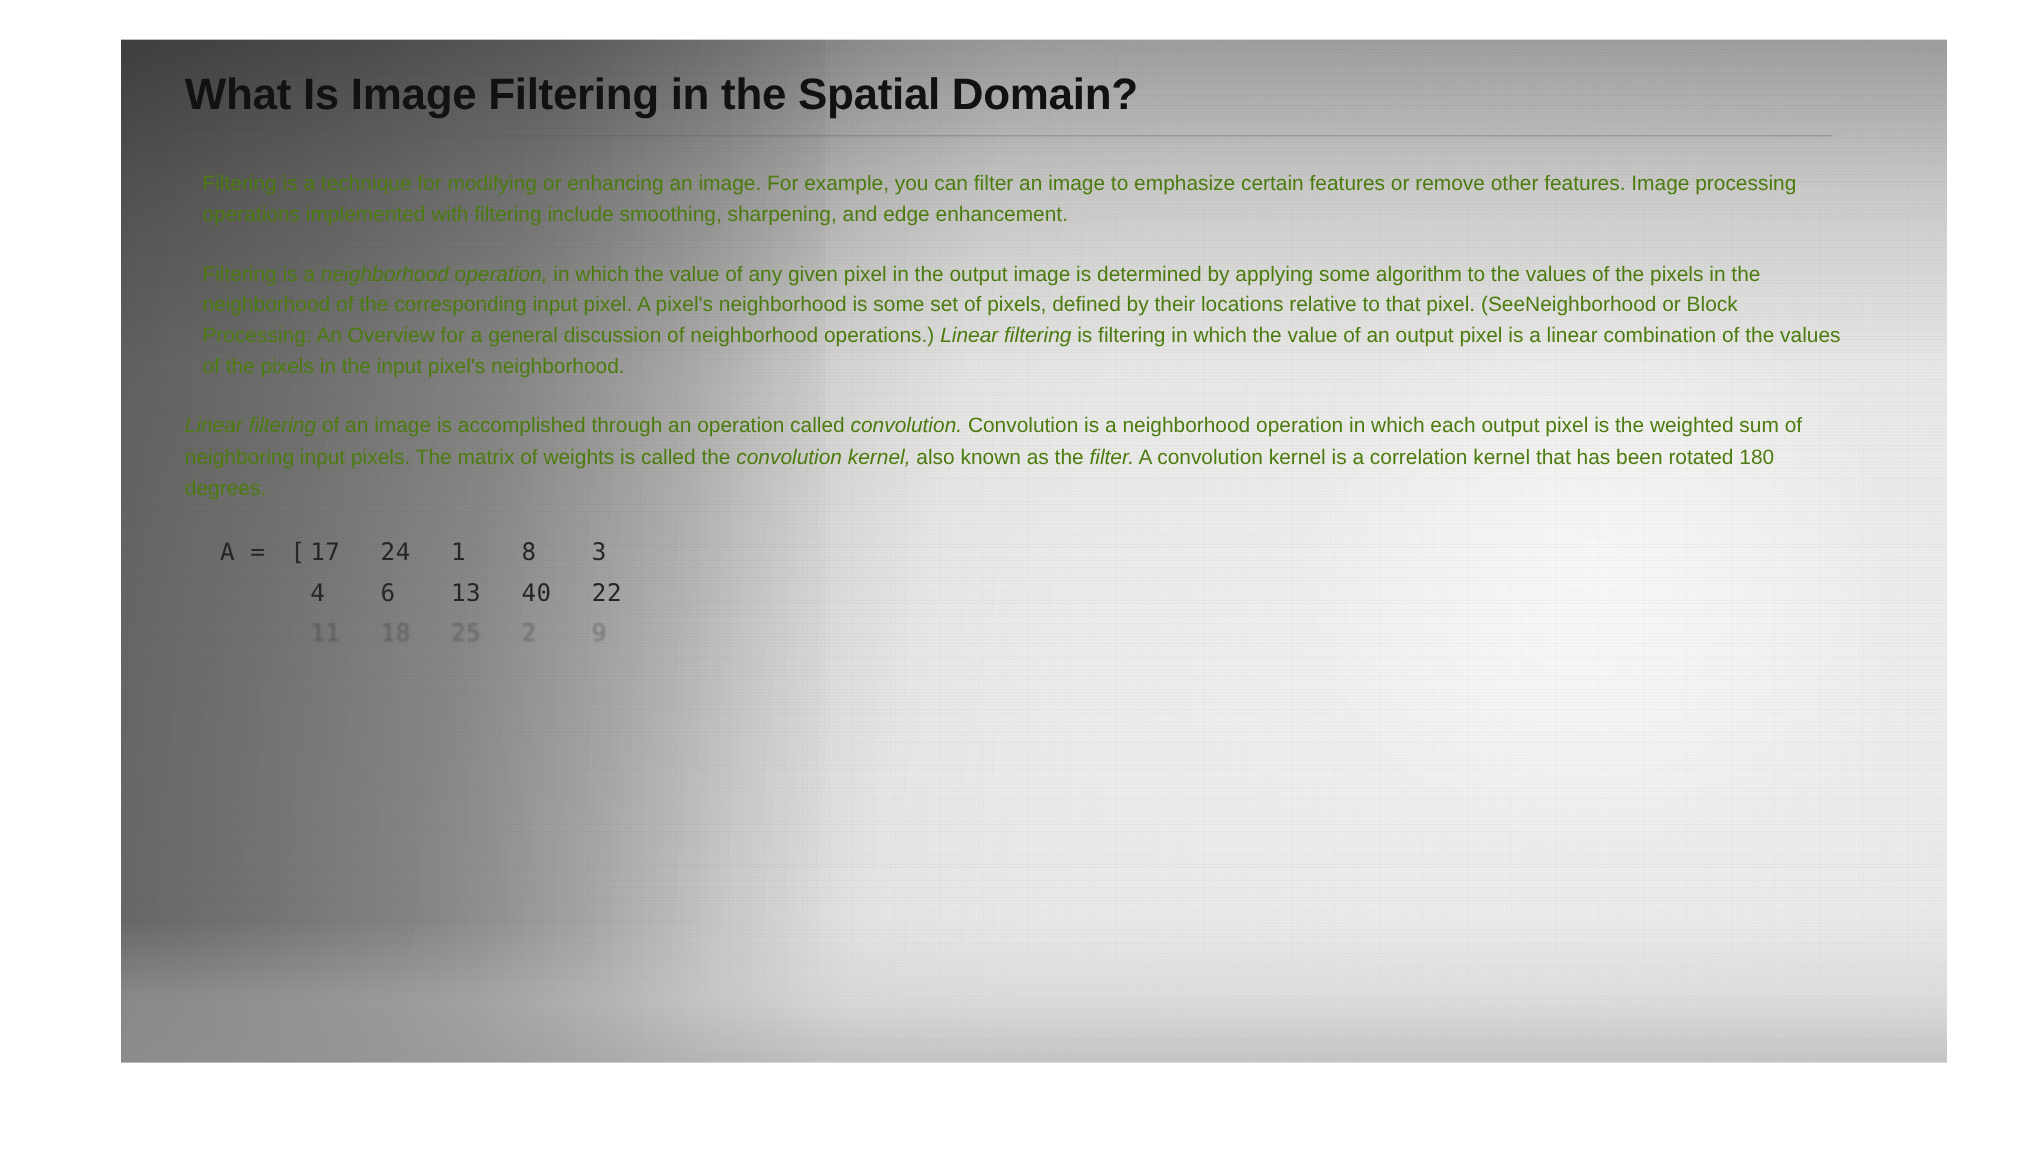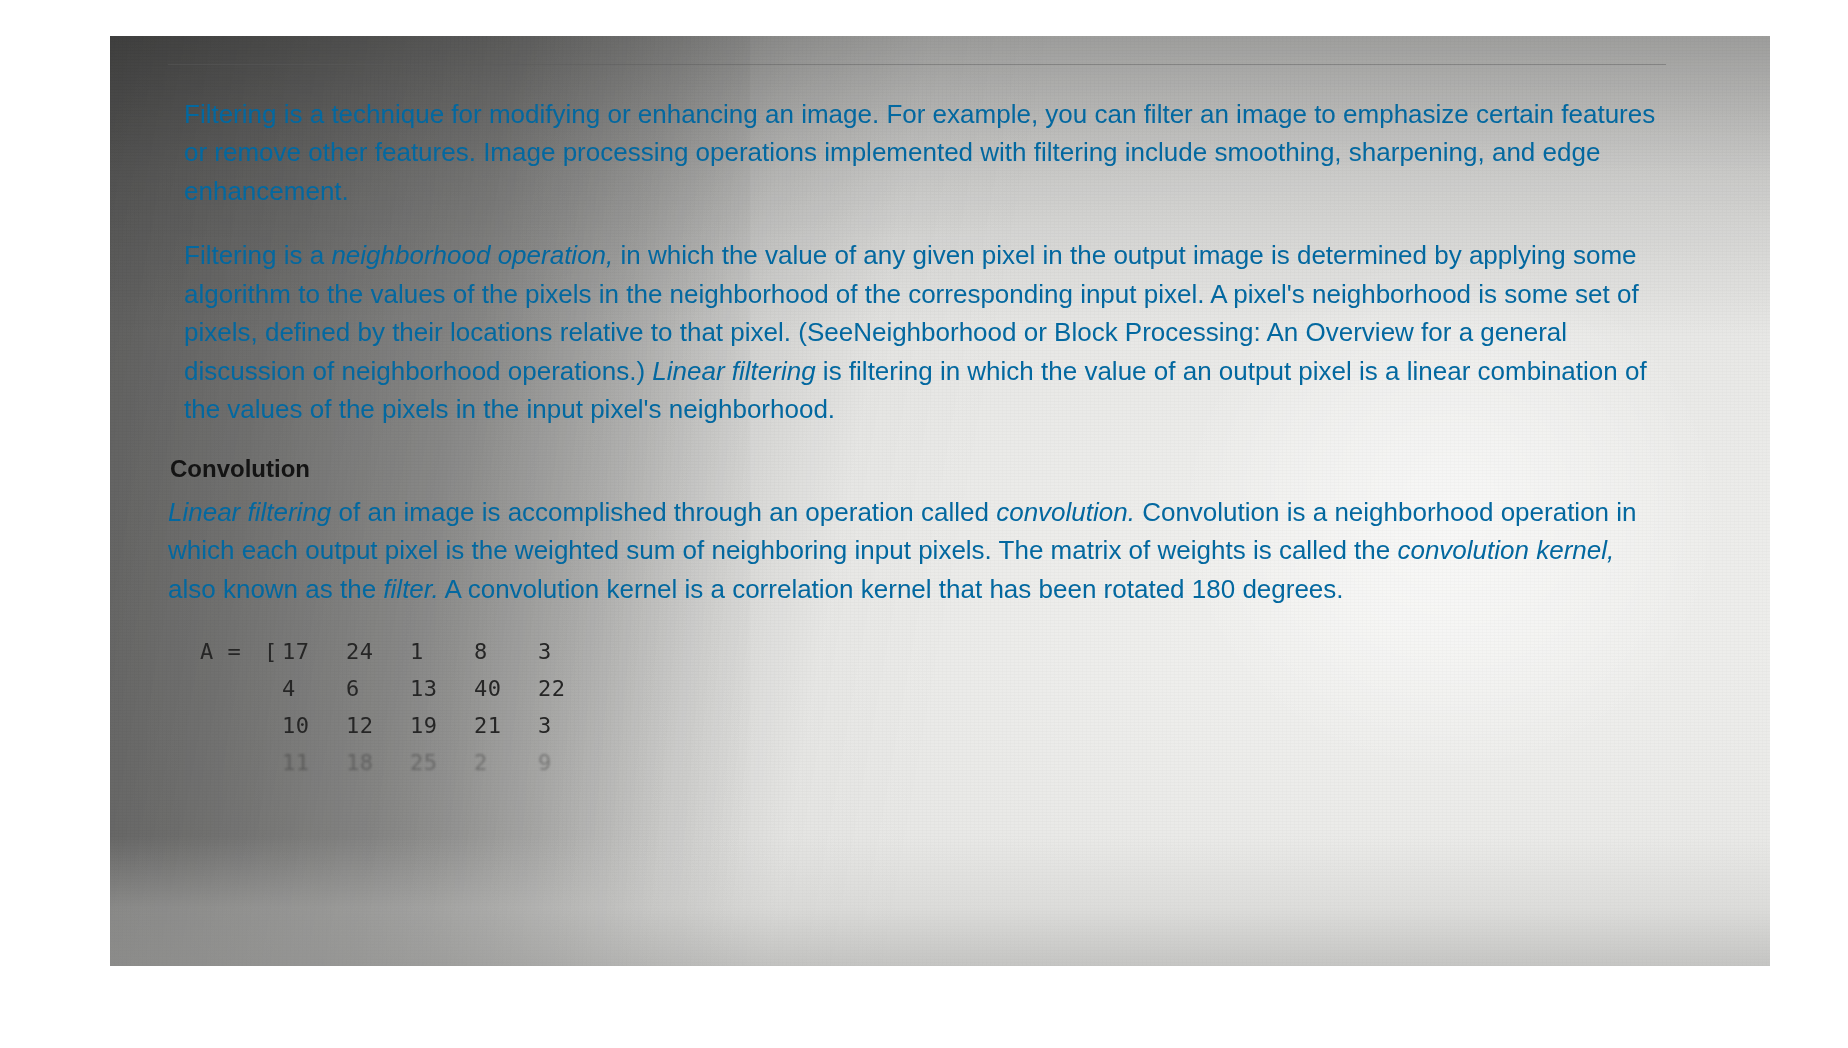--- a/index.html
+++ b/index.html
@@ -120,24 +120,24 @@
   }
 
   .title-rule {
     height: 1px;
     width: 1498px;
     background: rgba(90,90,90,0.45);
     margin: 0 0 30px 0;
   }
 
   p.para {
-    font-size: 26px;
+    font-size: 19px;
     line-height: 1.48;
     margin: 0 0 26px 0;
-    color: #0369a1;
+    color: #4d7c0f;
     max-width: 1500px;
   }
 
   p.para.indent {
     margin-left: 16px;
   }
 
   h2.section-head {
     font-size: 24px;
     font-weight: bold;
@@ -204,27 +204,27 @@
 
     <div id="paper-base"></div>
     <div id="shadow-band"></div>
     <div id="shadow-main"></div>
     <div id="shadow-top"></div>
     <div id="glare"></div>
 
     <div id="content">
       <div class="inner">
 
+        <h1 class="doc-title">What Is Image Filtering in the Spatial Domain?</h1>
         <div class="title-rule"></div>
 
         <p class="para indent">Filtering is a technique for modifying or enhancing an image. For example, you can filter an image to emphasize certain features or remove other features. Image processing operations implemented with filtering include smoothing, sharpening, and edge enhancement.</p>
 
         <p class="para indent">Filtering is a <em>neighborhood operation,</em> in which the value of any given pixel in the output image is determined by applying some algorithm to the values of the pixels in the neighborhood of the corresponding input pixel. A pixel's neighborhood is some set of pixels, defined by their locations relative to that pixel. (SeeNeighborhood or Block Processing: An Overview for a general discussion of neighborhood operations.) <em>Linear filtering</em> is filtering in which the value of an output pixel is a linear combination of the values of the pixels in the input pixel's neighborhood.</p>
 
-        <h2 class="section-head">Convolution</h2>
 
         <p class="para"><em>Linear filtering</em> of an image is accomplished through an operation called <em>convolution.</em> Convolution is a neighborhood operation in which each output pixel is the weighted sum of neighboring input pixels. The matrix of weights is called the <em>convolution kernel,</em> also known as the <em>filter.</em> A convolution kernel is a correlation kernel that has been rotated 180 degrees.</p>
 
 
         <div class="matrix">
           <div class="row">
             <span class="lbl">A  =</span>
             <span class="brk">[</span>
             <span class="cell">17</span>
             <span class="cell">24</span>
@@ -234,29 +234,20 @@
           </div>
           <div class="row">
             <span class="lbl"></span>
             <span class="brk"></span>
             <span class="cell">4</span>
             <span class="cell">6</span>
             <span class="cell">13</span>
             <span class="cell">40</span>
             <span class="cell">22</span>
           </div>
-          <div class="row">
-            <span class="lbl"></span>
-            <span class="brk"></span>
-            <span class="cell">10</span>
-            <span class="cell">12</span>
-            <span class="cell">19</span>
-            <span class="cell">21</span>
-            <span class="cell">3</span>
-          </div>
           <div class="row last">
             <span class="lbl"></span>
             <span class="brk"></span>
             <span class="cell">11</span>
             <span class="cell">18</span>
             <span class="cell">25</span>
             <span class="cell">2</span>
             <span class="cell">9</span>
           </div>
         </div>

